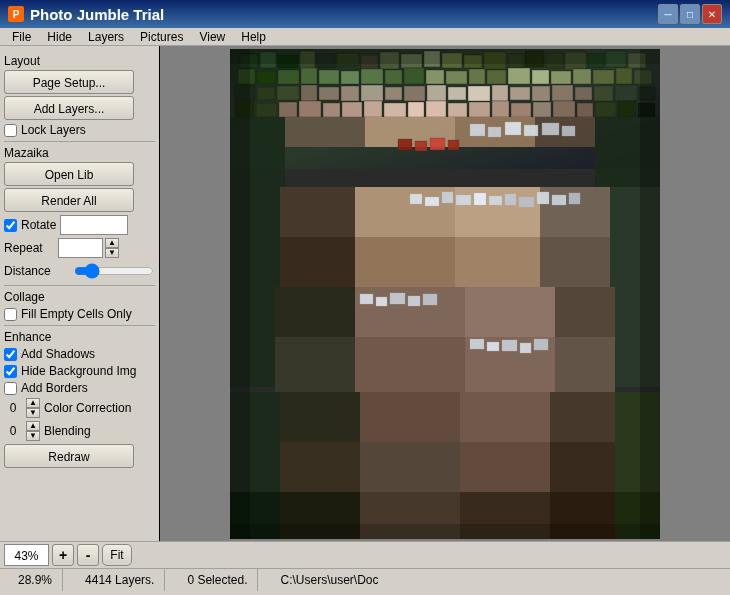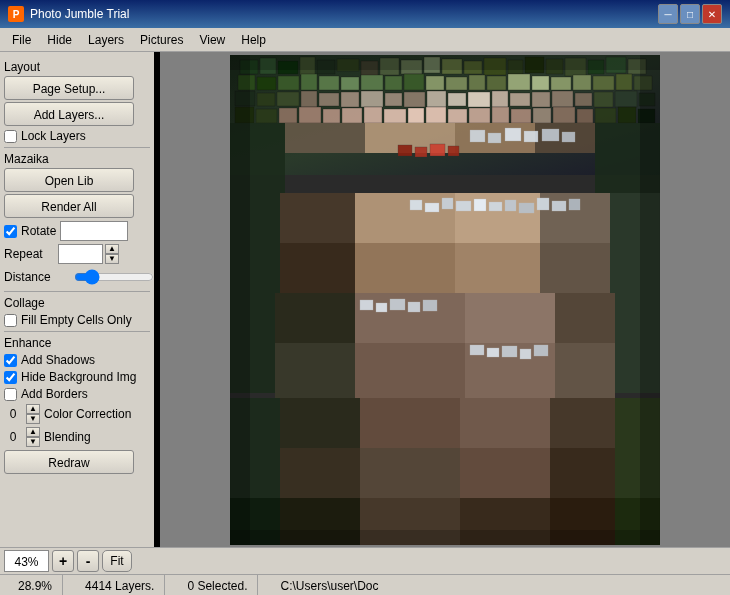--- a/index.html
+++ b/index.html
@@ -26,42 +26,42 @@
       width: 16px;
       height: 16px;
       margin-right: 6px;
       background: #ff6600;
       border-radius: 2px;
       display: flex; align-items: center; justify-content: center;
       font-size: 10px; color: white; font-weight: bold;
     }
     .title-bar-text {
       flex: 1;
-      font-size: 12px;
-      font-weight: normal;
+      font-size: 15px;
+      font-weight: bold;
     }
     .title-bar-buttons {
       display: flex; gap: 2px;
     }
     .title-btn {
       width: 20px; height: 20px;
       border: 1px solid #888;
       border-radius: 2px;
       display: flex; align-items: center; justify-content: center;
       font-size: 10px; cursor: pointer;
       color: white;
     }
     .title-btn.minimize { background: #6a8fbf; }
     .title-btn.maximize { background: #6a8fbf; }
     .title-btn.close { background: #c0392b; }
 
     
     .menu-bar {
       background: #d4d0c8;
-      height: 24px;
+      height: 18px;
       display: flex;
       align-items: center;
       padding: 0 4px;
       border-bottom: 1px solid #a0a0a0;
     }
     .menu-item {
       padding: 2px 8px;
       cursor: pointer;
       font-size: 12px;
     }
@@ -69,21 +69,21 @@
     
     .main-layout {
       display: flex;
       height: calc(595px - 28px - 22px - 24px);
     }
 
     
     .left-panel {
       width: 160px;
       background: #d4d0c8;
-      border-right: 6px solid #000000;
+      border-right: 1px solid #000000;
       padding: 4px;
       overflow-y: auto;
       flex-shrink: 0;
     }
 
     .section-label {
       font-size: 12px;
       font-weight: normal;
       margin: 4px 0 2px 0;
       color: #000;

